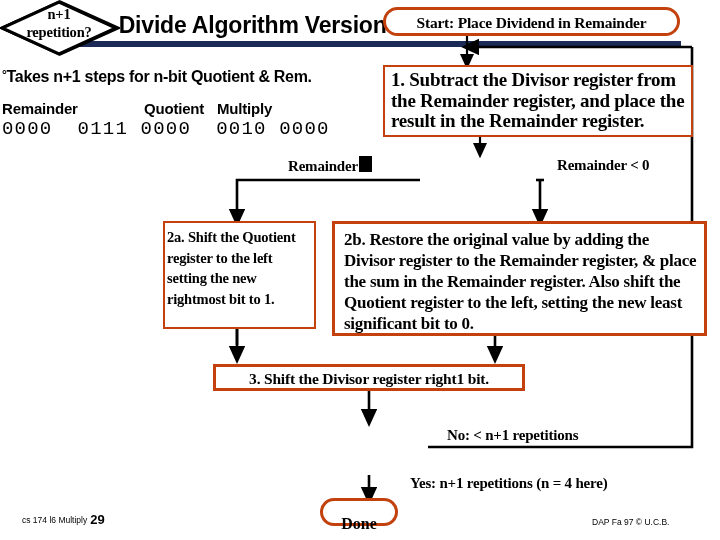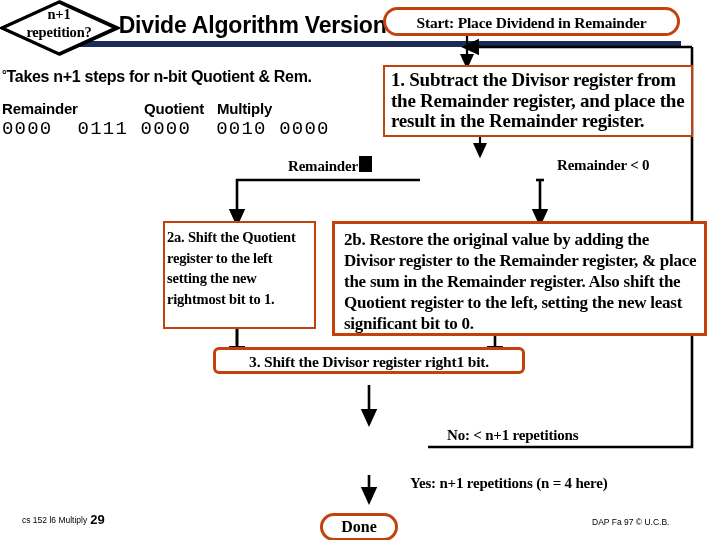--- a/index.html
+++ b/index.html
@@ -197,31 +197,30 @@
     border-width: 3px;
     font-size: 17px;
     line-height: 21px;
     padding: 5px 6px 0 9px;
     letter-spacing: -0.25px;
   }
 
   
   #node-step3 {
     left: 213px;
-    top: 347px;
+    top: 364px;
     width: 312px;
     height: 27px;
     border-width: 3px;
     font-size: 15.5px;
     line-height: 22px;
     text-align: center;
     padding-top: 1px;
     white-space: nowrap;
     letter-spacing: -0.2px;
-    border-radius: 6px;
   }
 
   
   #node-rep {
     left: 310px;
     top: 419px;
     width: 118px;
     height: 56px;
   }
   #node-rep .diamond-svg { position: absolute; left: 0; top: 0; }
@@ -241,22 +240,21 @@
   #node-done {
     left: 320px;
     top: 498px;
     width: 78px;
     height: 28px;
     border-width: 3px;
     border-radius: 15px;
     font-size: 16px;
     line-height: 22px;
     text-align: center;
-    padding-top: 0px;
-    margin-top: 15px;
+    padding-top: 12px;
   }
 
   
   #connectors {
     position: absolute;
     left: 0; top: 0;
     width: 720px;
     height: 540px;
     pointer-events: none;
   }
@@ -378,17 +376,17 @@
     </div>
   </div>
 
   <div class="branch-label" id="label-no-rep">No: &lt; n+1 repetitions</div>
 
   <div class="branch-label" id="label-yes-rep">Yes: n+1 repetitions (n = 4 here)</div>
 
   <div class="node rounded" id="node-done">Done</div>
 
   <div class="footer-left">
-    <span>cs 152 l6 Multiply</span><span class="pagenum">29</span>
+    <span>cs 174 l6 Multiply</span><span class="pagenum">29</span>
   </div>
   <div class="footer-right">DAP Fa 97 © U.C.B.</div>
 
 </div>
 
 </body></html>

